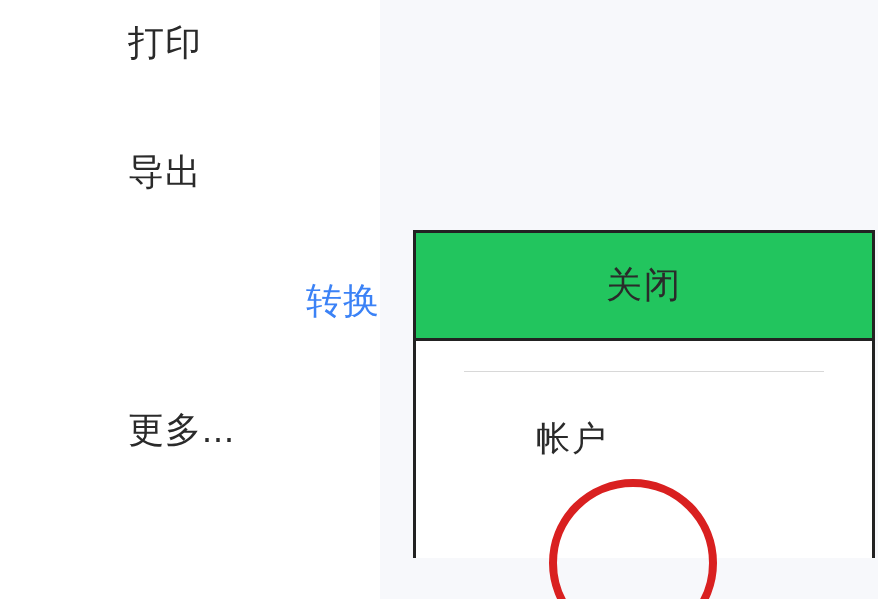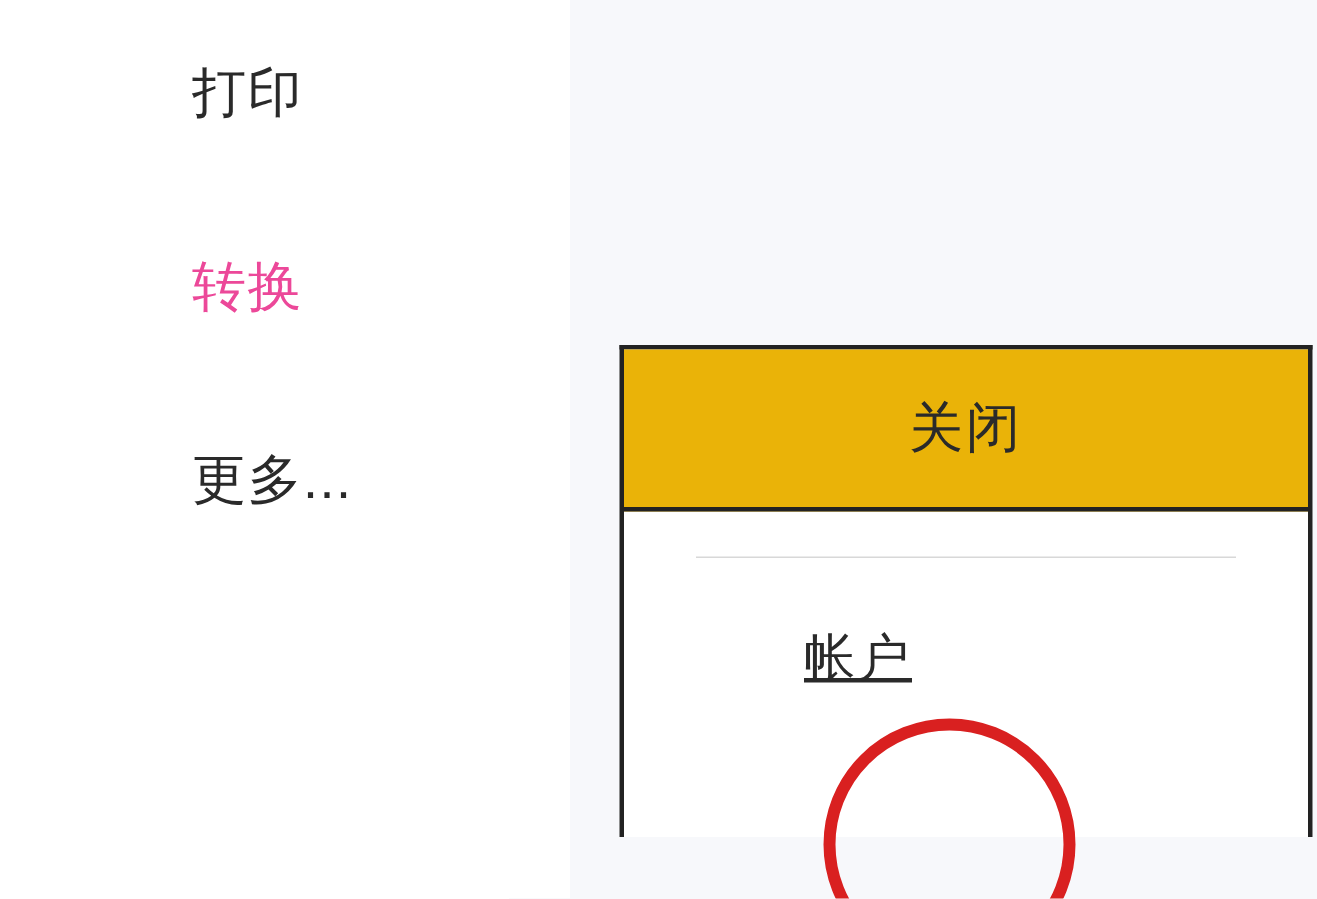--- a/index.html
+++ b/index.html
@@ -15,33 +15,34 @@
       overflow: hidden;
       position: relative;
     }
     .sidebar {
       position: absolute;
       left: 0;
       top: 0;
       width: 380px;
       height: 599px;
       background: #ffffff;
-      padding-top: 20px;
+      padding-top: 1px;
     }
     .sidebar-item {
       padding: 18px 0 18px 128px;
       font-size: 36px;
       color: #2a2a2a;
       cursor: pointer;
       margin-bottom: 44px;
       letter-spacing: 1px;
     }
     .sidebar-item.disabled {
-      color: #ec4899;
+      color: #3b82f6;
       cursor: default;
+      text-align: right;
     }
     .sidebar-item.more {
       margin-bottom: 0;
     }
     .right-area {
       position: absolute;
       left: 380px;
       top: 0;
       width: 498px;
       height: 599px;
@@ -50,21 +51,21 @@
     .panel {
       position: absolute;
       left: 413px;
       top: 230px;
       width: 462px;
       background: #ffffff;
       border: 3px solid #222222;
       border-bottom: none;
     }
     .panel-header {
-      background: #eab308;
+      background: #22c55e;
       text-align: center;
       padding: 28px 0;
       font-size: 36px;
       color: #2a2a2a;
       border-bottom: 3px solid #222222;
       letter-spacing: 2px;
     }
     .panel-body {
       padding: 0 48px;
     }
@@ -73,38 +74,38 @@
       background: #d8d8d8;
       margin: 30px 0 12px 0;
     }
     .panel-item {
       padding: 32px 0 32px 72px;
       font-size: 34px;
       color: #2a2a2a;
       cursor: pointer;
       position: relative;
       letter-spacing: 2px;
-      text-decoration: underline;
     }
     .red-circle {
       position: absolute;
       left: 85px;
       top: -15px;
       width: 168px;
       height: 168px;
       border: 8px solid #d92020;
       border-radius: 50%;
       pointer-events: none;
     }
   </style>
 </head>
 <body>
 
 <div class="sidebar">
   <div class="sidebar-item">打印</div>
+  <div class="sidebar-item">导出</div>
   <div class="sidebar-item disabled">转换</div>
   <div class="sidebar-item more">更多...</div>
 </div>
 
 <div class="right-area"></div>
 
 <div class="panel">
   <div class="panel-header">关闭</div>
   <div class="panel-body">
     <div class="panel-divider"></div>

